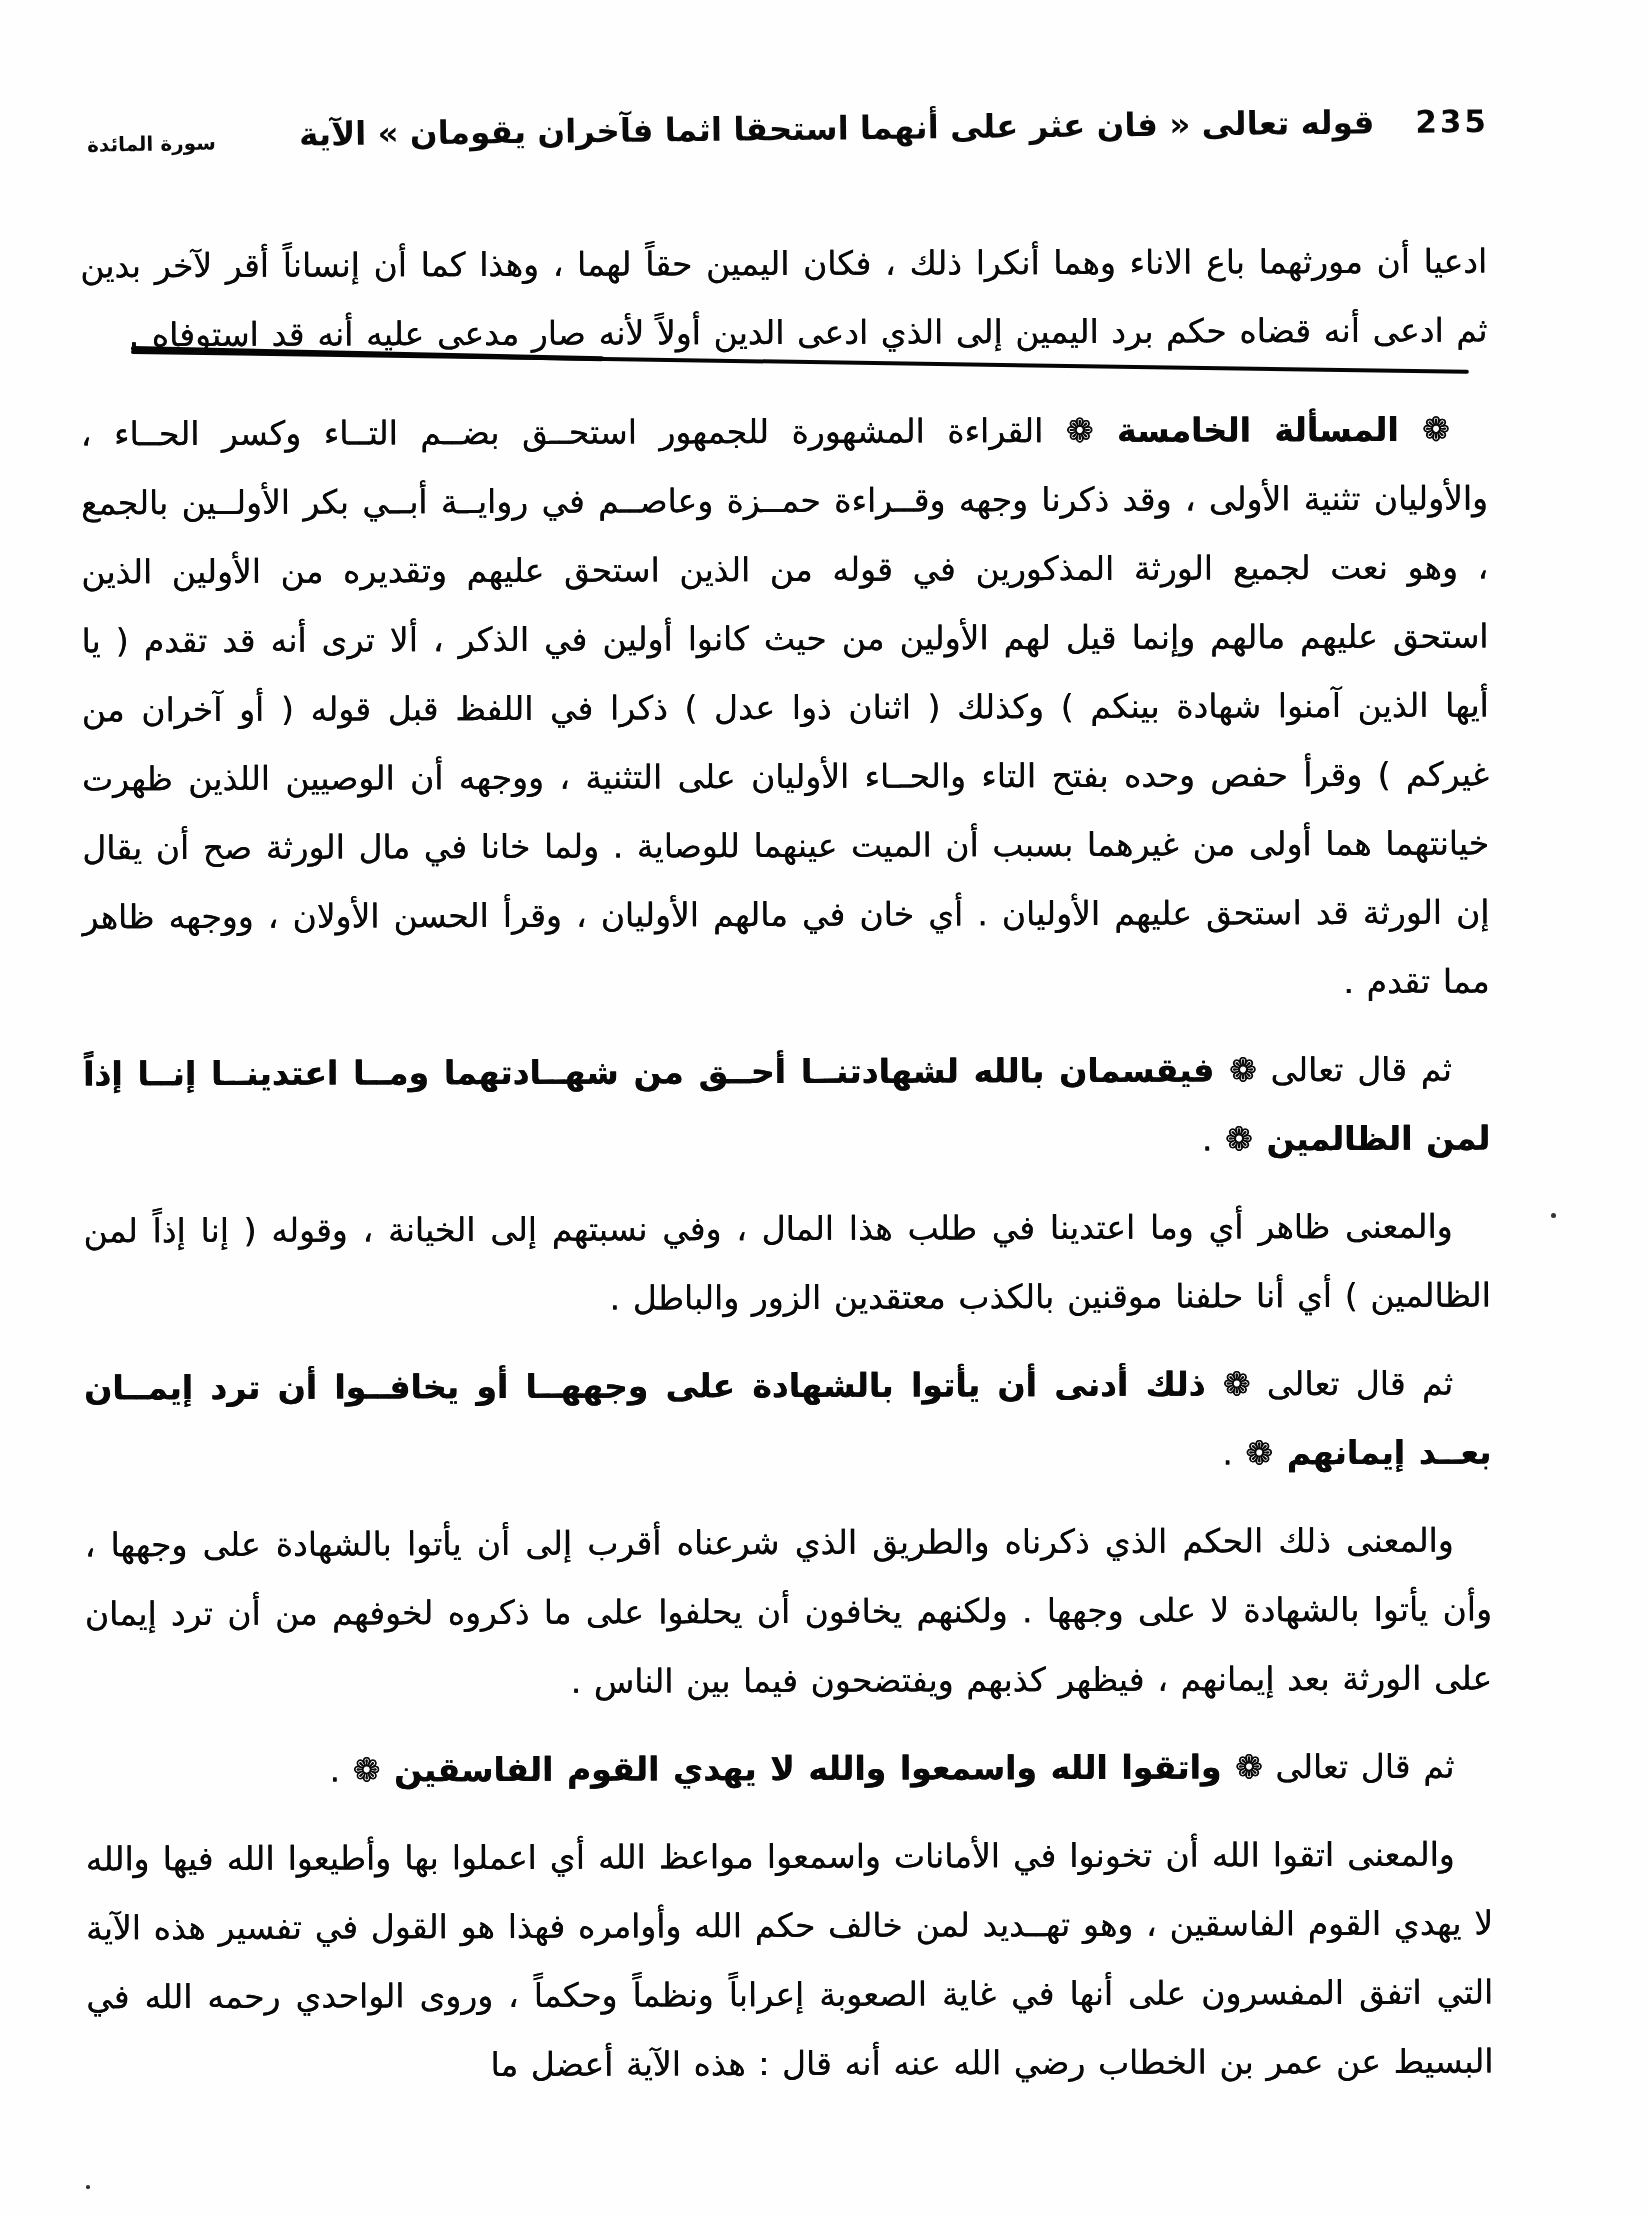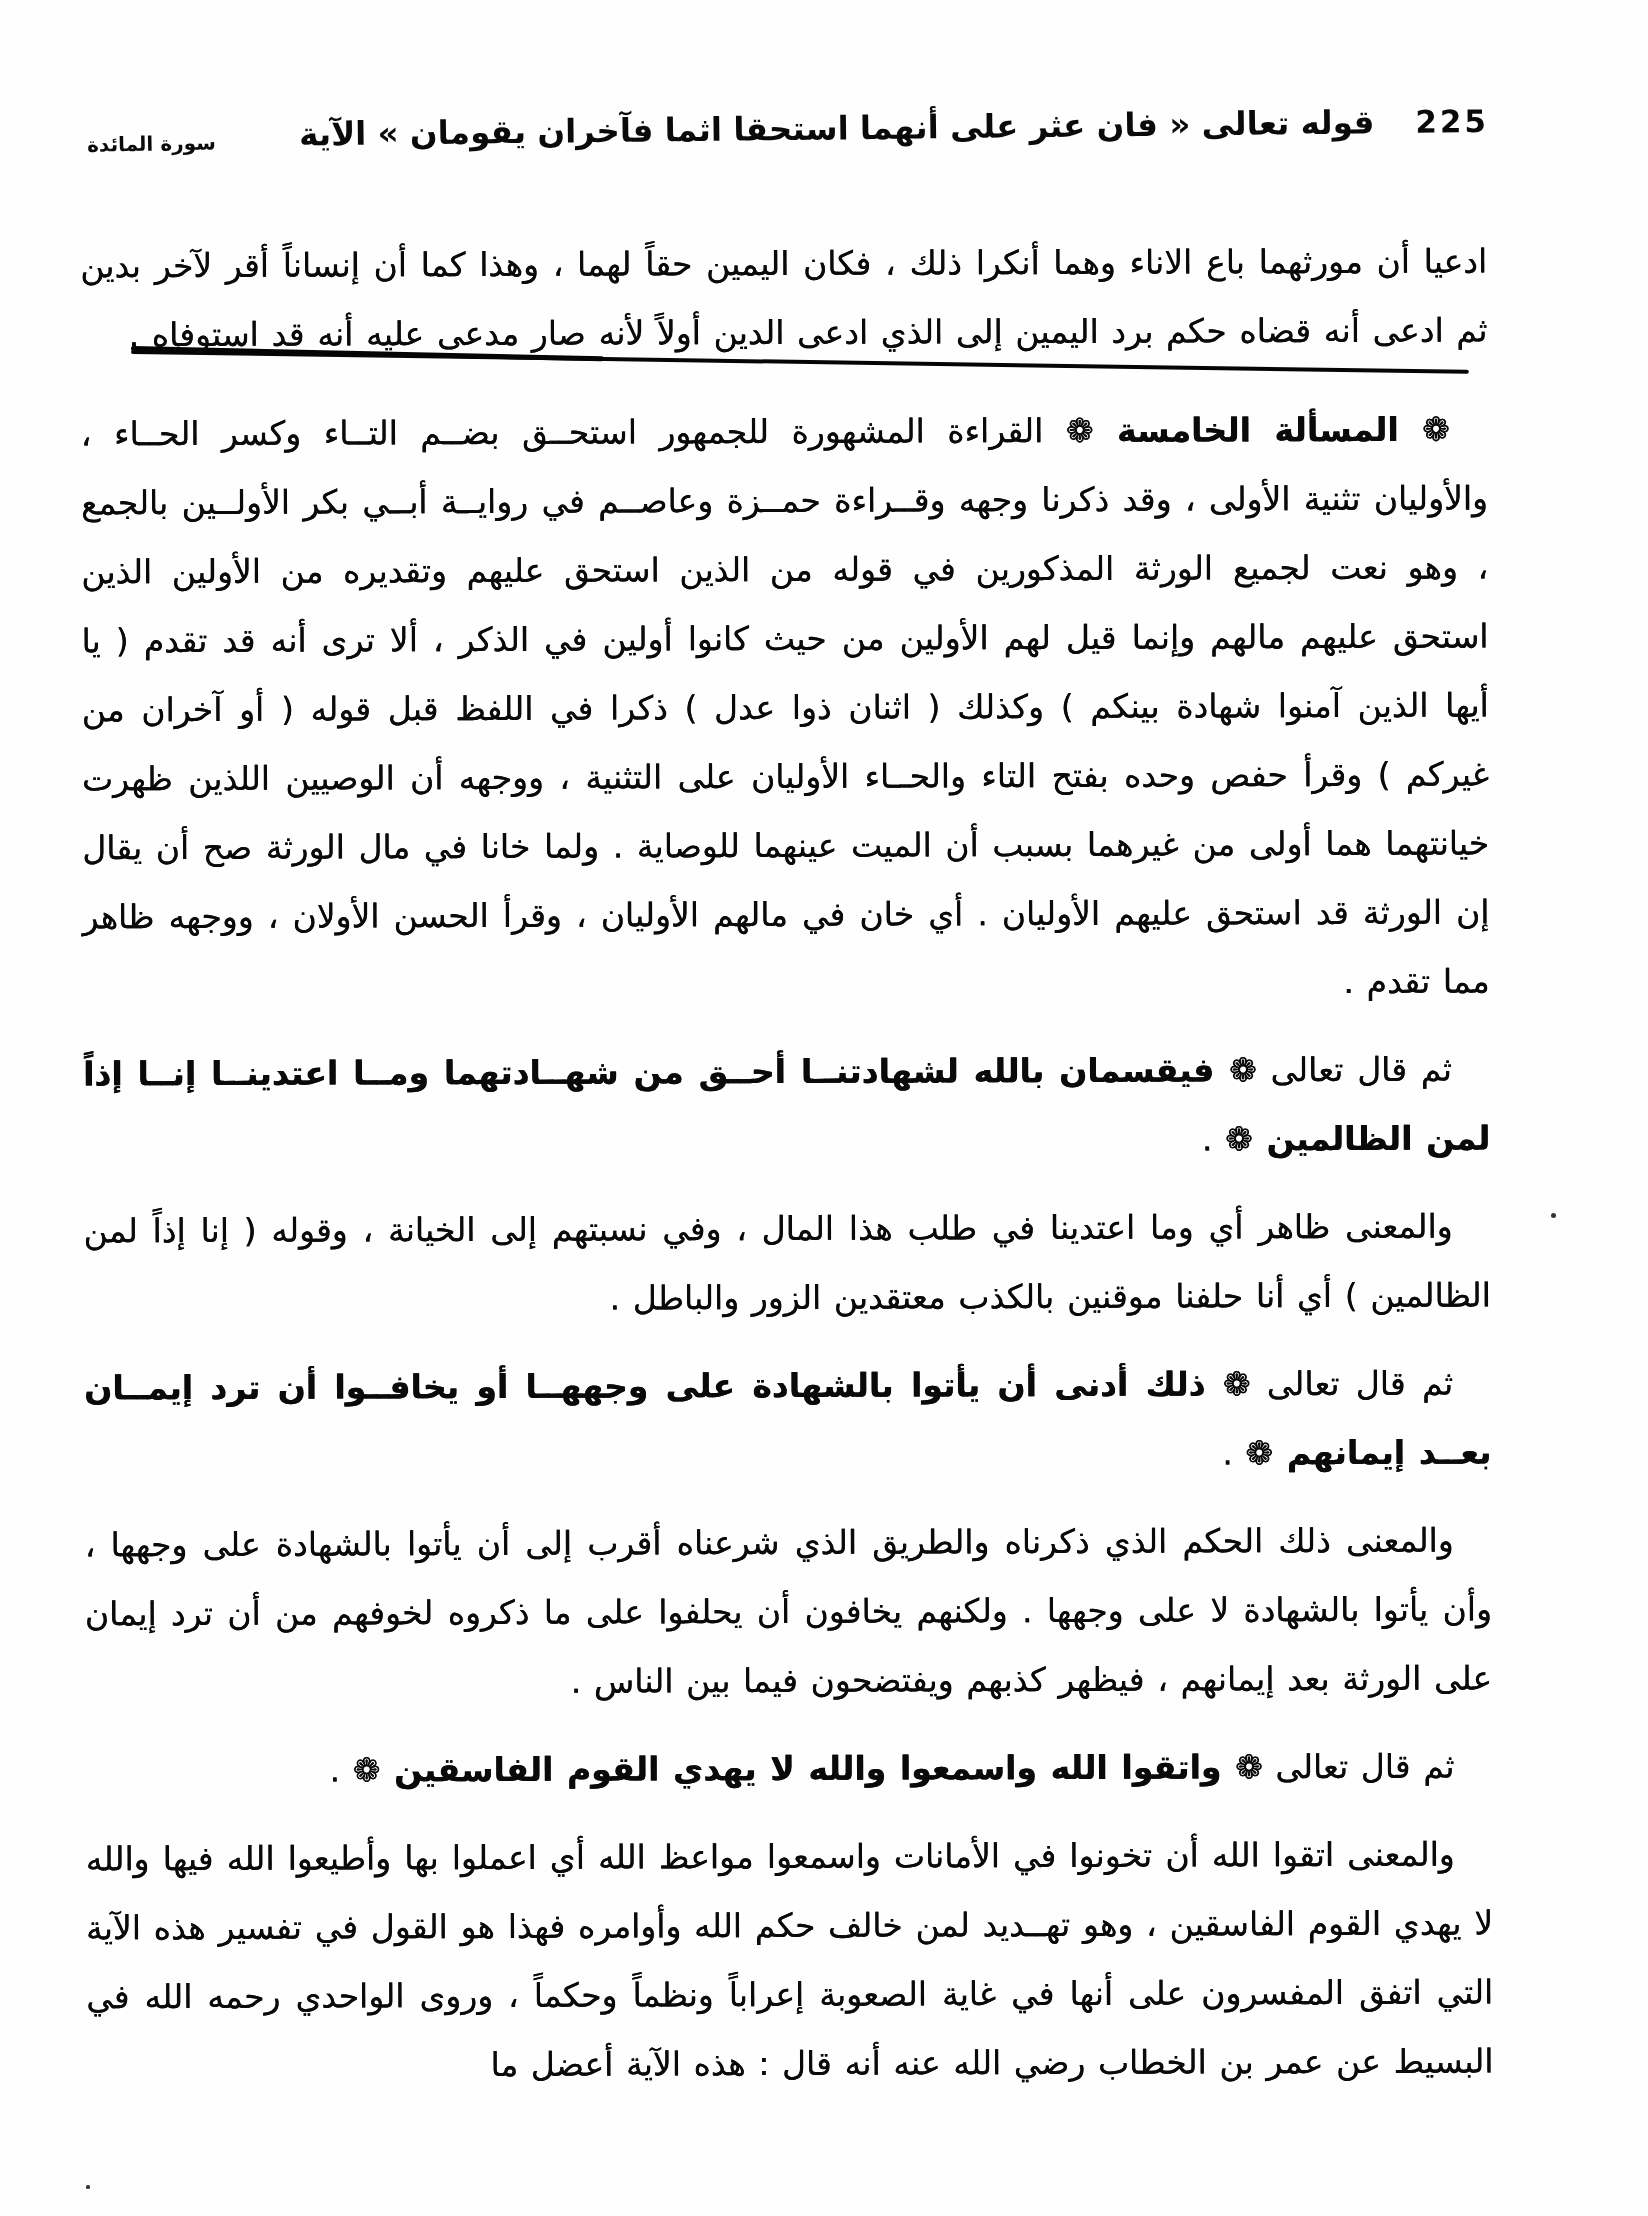--- a/index.html
+++ b/index.html
@@ -57,21 +57,21 @@
   .speck{position:absolute;background:#333;border-radius:50%;}
   .speck-a{width:5.2px;height:5.2px;left:1551px;top:1213px;}
   .speck-b{width:3.7px;height:3.7px;left:86px;top:2185px;}
 </style>
 </head>
 <body>
 
 <div class="page">
 
   <div class="header">
-    <span class="page-number">225</span>
+    <span class="page-number">235</span>
     <span class="header-title">قوله تعالى « فان عثر على أنهما استحقا اثما فآخران يقومان » الآية</span>
     <span class="surah-label">سورة المائدة</span>
   </div>
 
   <div class="rule-left"></div>
   <div class="rule-main"></div>
 
   <div class="body-text">
       <p class="para first"><span>ادعيا أن مورثهما باع الاناء وهما أنكرا ذلك ، فكان اليمين حقاً لهما ، وهذا كما أن إنساناً أقر لآخر بدين ثم ادعى أنه قضاه حكم برد اليمين إلى الذي ادعى الدين أولاً لأنه صار مدعى عليه أنه قد استوفاه .</span></p>
       <p class="para indent"><span class="bold">❁ المسألة الخامسة ❁</span><span> القراءة المشهورة للجمهور استحــق بضــم التــاء وكسر الحــاء ، والأوليان تثنية الأولى ، وقد ذكرنا وجهه وقــراءة حمــزة وعاصــم في روايــة أبــي بكر الأولــين بالجمع ، وهو نعت لجميع الورثة المذكورين في قوله من الذين استحق عليهم وتقديره من الأولين الذين استحق عليهم مالهم وإنما قيل لهم الأولين من حيث كانوا أولين في الذكر ، ألا ترى أنه قد تقدم ( يا أيها الذين آمنوا شهادة بينكم ) وكذلك ( اثنان ذوا عدل ) ذكرا في اللفظ قبل قوله ( أو آخران من غيركم ) وقرأ حفص وحده بفتح التاء والحــاء الأوليان على التثنية ، ووجهه أن الوصيين اللذين ظهرت خيانتهما هما أولى من غيرهما بسبب أن الميت عينهما للوصاية . ولما خانا في مال الورثة صح أن يقال إن الورثة قد استحق عليهم الأوليان . أي خان في مالهم الأوليان ، وقرأ الحسن الأولان ، ووجهه ظاهر مما تقدم .</span></p>

